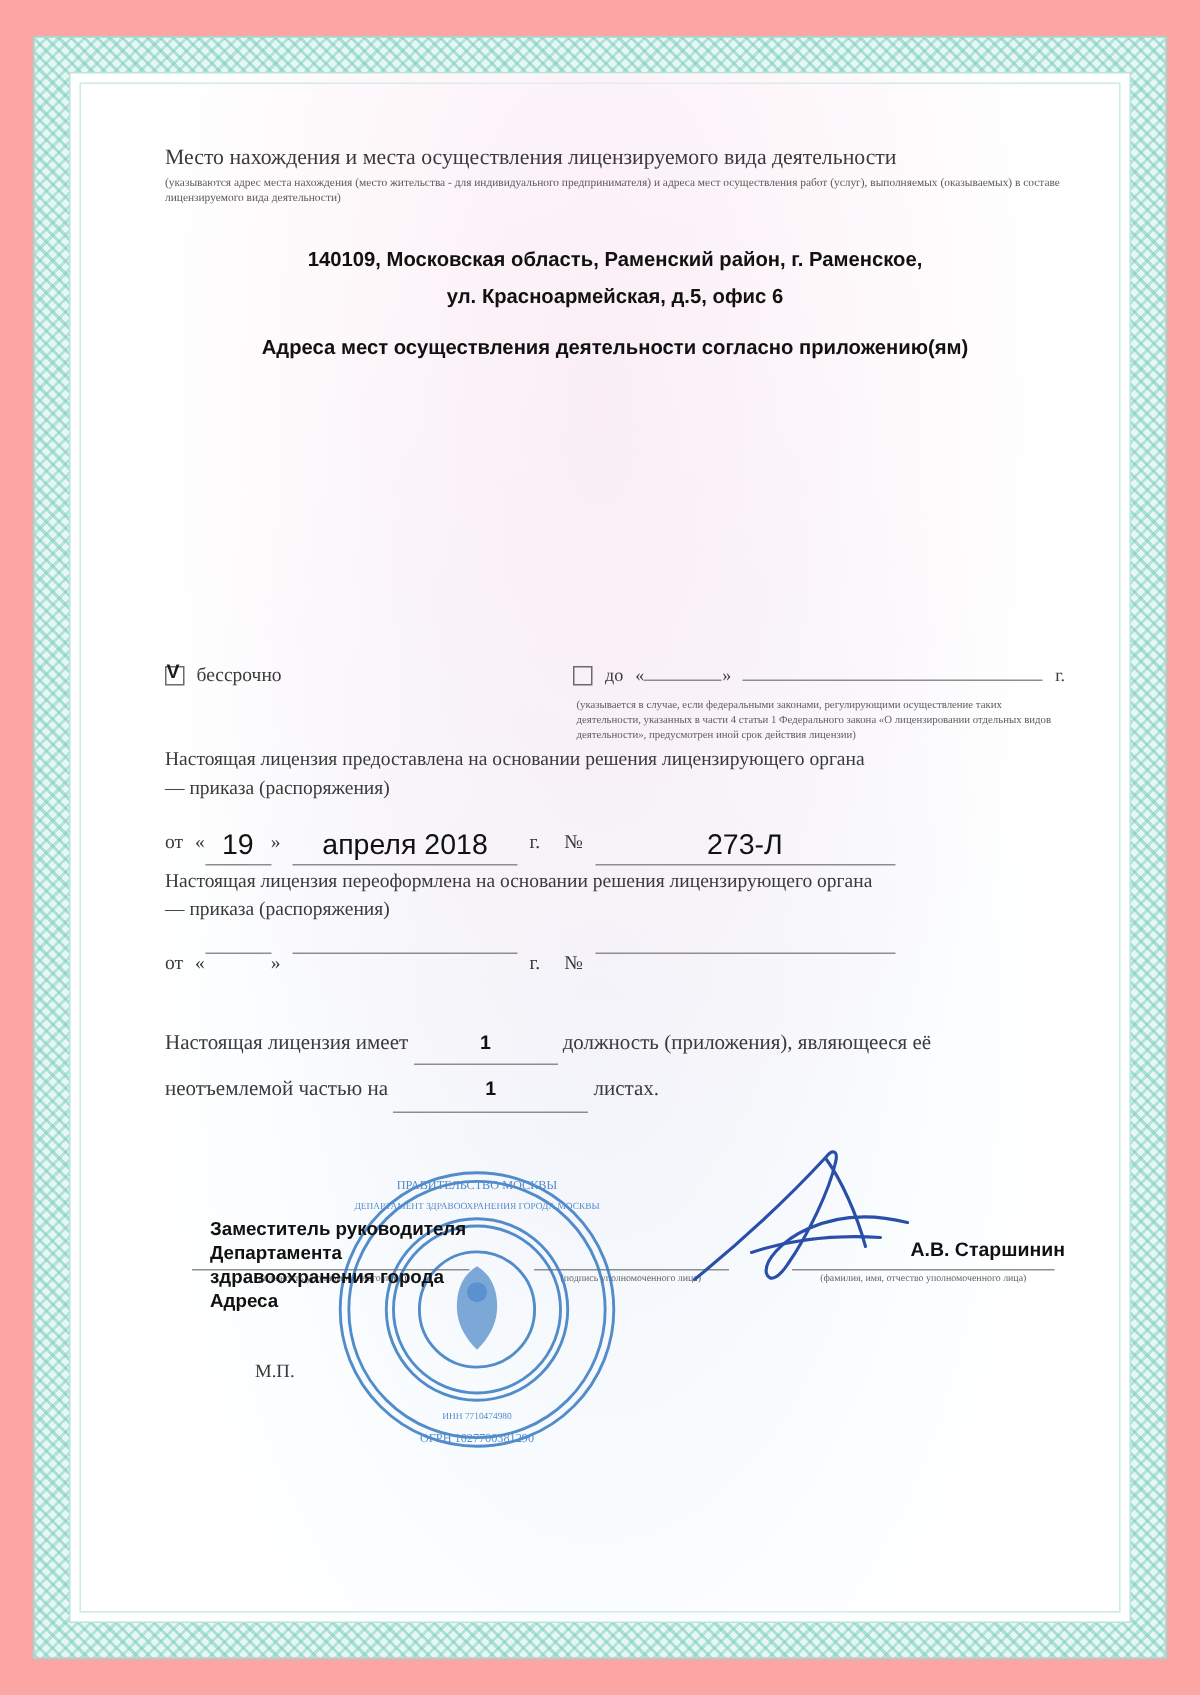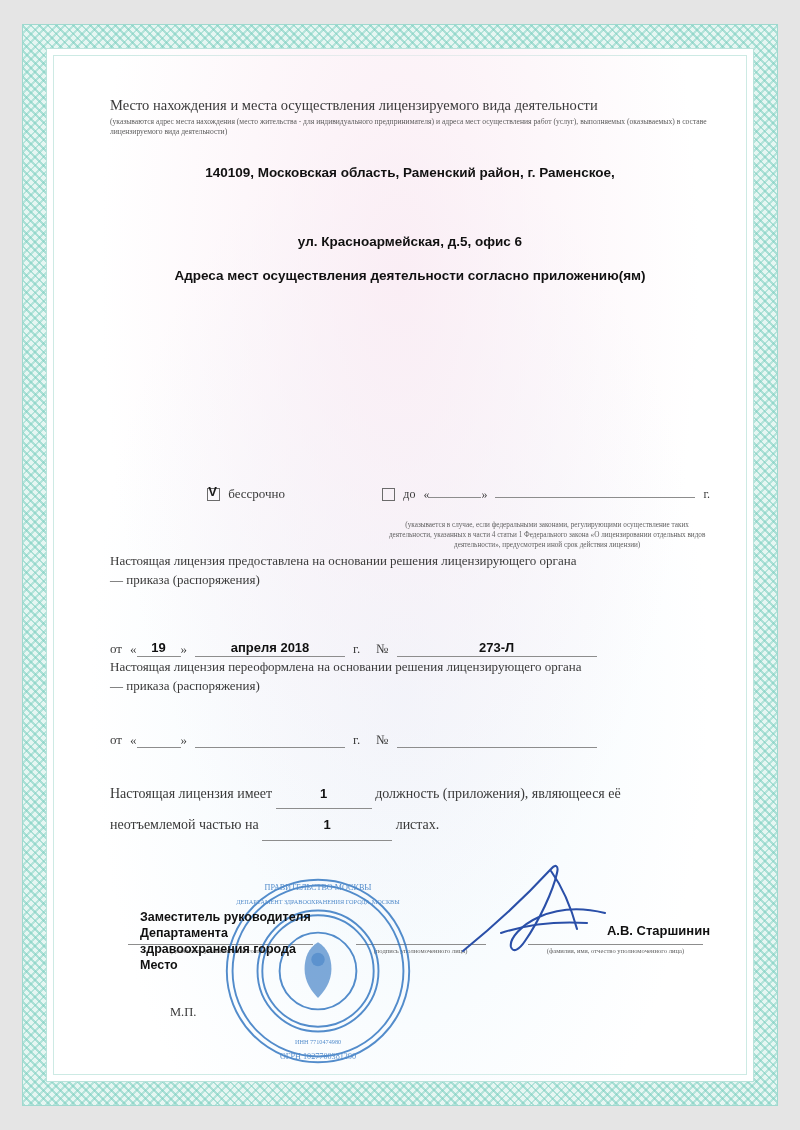--- a/index.html
+++ b/index.html
@@ -8,21 +8,21 @@
     background: #ffffff;
   }
   body {
     font-family: "Liberation Serif", serif;
   }
   .page {
     position: relative;
     width: 800px;
     height: 1130px;
     margin: 0 auto;
-    background: #e5e5e5;
+    background: #fca5a5;
     overflow: hidden;
   }
   
   .border-outer {
     position: absolute;
     left: 22px;
     top: 24px;
     right: 22px;
     bottom: 24px;
     border: 1px solid #9fd9cf;
@@ -83,31 +83,30 @@
   }
   .addr {
     font-family: "Liberation Sans", sans-serif;
     font-weight: bold;
     font-size: 13.5px;
     color: #111;
     text-align: center;
     margin-top: 22px;
     line-height: 1.9;
   }
-  .addr .l2 { display: block; margin-top: 44px; }
+  .addr .l2 { display: block; }
   .addr .l3 { display: block; margin-top: 8px; }
 
   .block-term {
     margin-top: 196px;
   }
   .row-term {
     display: flex;
     align-items: flex-start;
     margin-top: 12px;
-    text-align: center;
   }
   .chk {
     display: inline-block;
     width: 11px;
     height: 11px;
     border: 1px solid #6b6b6b;
     position: relative;
     margin-right: 8px;
     top: 3px;
     flex: none;
@@ -141,49 +140,48 @@
     display: inline-block;
     border-bottom: 1px solid #8d8d8d;
     height: 12px;
   }
   .u-short { width: 52px; }
   .u-long { width: 200px; }
   .smallnote {
     font-size: 7.2px;
     color: #5f5f5f;
     line-height: 1.45;
-    margin-top: 18px;
+    margin-top: 7px;
     margin-left: 2px;
   }
 
   .para {
     font-size: 13px;
     color: #3a3a3a;
     line-height: 1.5;
   }
   .para .second { display: block; }
 
   .field-row {
     display: flex;
-    align-items: flex-end;
+    align-items: flex-start;
     font-size: 13px;
     color: #3a3a3a;
     margin-top: 18px;
     white-space: nowrap;
   }
   .field-row .val {
     font-family: "Liberation Sans", sans-serif;
-    font-weight: bold;
-    font-size: 13px;
+    font-weight: normal;
+    font-size: 19px;
     color: #111;
     text-align: center;
     display: inline-block;
     border-bottom: 1px solid #8d8d8d;
     padding-bottom: 1px;
-    margin-top: 32px;
   }
   .v-day { width: 44px; }
   .v-month { width: 150px; }
   .v-num { width: 200px; }
   .gap { display: inline-block; width: 8px; }
 
   .empty-row .val { color: transparent; }
 
   .attach {
     font-size: 14px;
@@ -429,21 +427,21 @@
           <path d="M8 96 C40 70 72 40 96 14 C100 9 104 10 102 18 C98 36 84 66 70 86 C64 95 58 98 56 92 C54 84 66 70 84 62 C104 53 126 52 150 58"></path>
           <path d="M96 16 C106 30 116 52 122 74"></path>
           <path d="M46 78 C70 70 100 66 132 68"></path>
         </g>
       </svg>
 
       <div class="signer-title">
         <div>Заместитель руководителя</div>
         <div>Департамента</div>
         <div>здравоохранения города</div>
-        <div>Место</div>
+        <div>Адреса</div>
       </div>
 
       <div class="sign-lines">
         <div class="sl sl1"></div>
         <div class="sl sl2"></div>
         <div class="sl sl3"></div>
       </div>
 
       <div class="sign-caps">
         <div class="cap1">(должность уполномоченного лица)</div>

